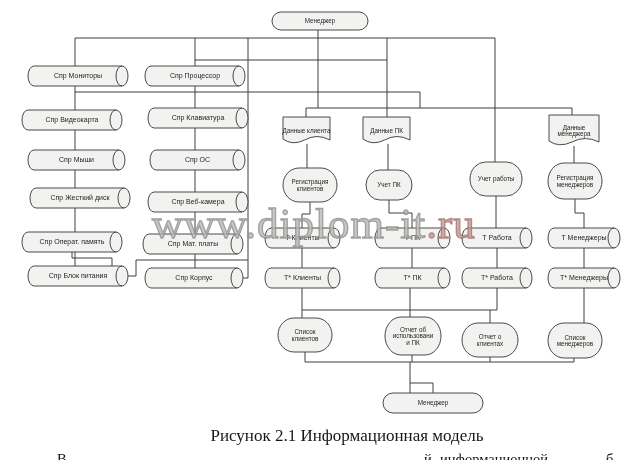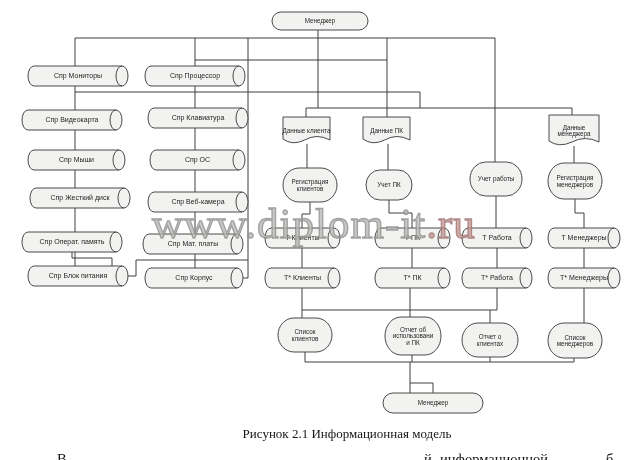--- a/index.html
+++ b/index.html
@@ -10,21 +10,21 @@
   .shape{fill:#f2f2f1;stroke:#4a4a4a;stroke-width:1;}
   .shape-inner{fill:none;stroke:#4a4a4a;stroke-width:1;}
   .lbl{font-family:"Liberation Sans",sans-serif;font-size:6.3px;fill:#1f1f1f;text-anchor:middle;}
   .lbl-cyl{font-size:7px;}
   #watermark{position:absolute;left:152px;top:199px;font-family:"Liberation Serif",serif;
              font-weight:normal;font-size:43px;letter-spacing:1px;white-space:nowrap;
              color:#bdbbb9;-webkit-text-stroke:1.3px #8f8d8b;opacity:.82;z-index:5;}
   #watermark .wm-red{color:#c49possibly;}
   #watermark .wm-red{color:#c49896;-webkit-text-stroke:1.3px #a07270;}
   #caption{position:absolute;top:426px;left:0;width:100%;box-sizing:border-box;padding-left:58px;
-           text-align:center;font-family:"Liberation Serif",serif;font-size:13px;color:#161616;}
+           text-align:center;font-family:"Liberation Serif",serif;font-size:17px;color:#161616;}
   #clipped-line{position:absolute;top:451px;left:0;width:100%;height:9px;overflow:hidden;}
   #clipped-line span{position:absolute;top:0;font-family:"Liberation Serif",serif;
                      font-size:14.5px;color:#161616;white-space:nowrap;}
 </style>
 </head>
 <body>
 
 <div id="page">
   <svg id="diagram-svg" width="636" height="425">
       <polyline points="318,30 318,108" class="edge"></polyline>

